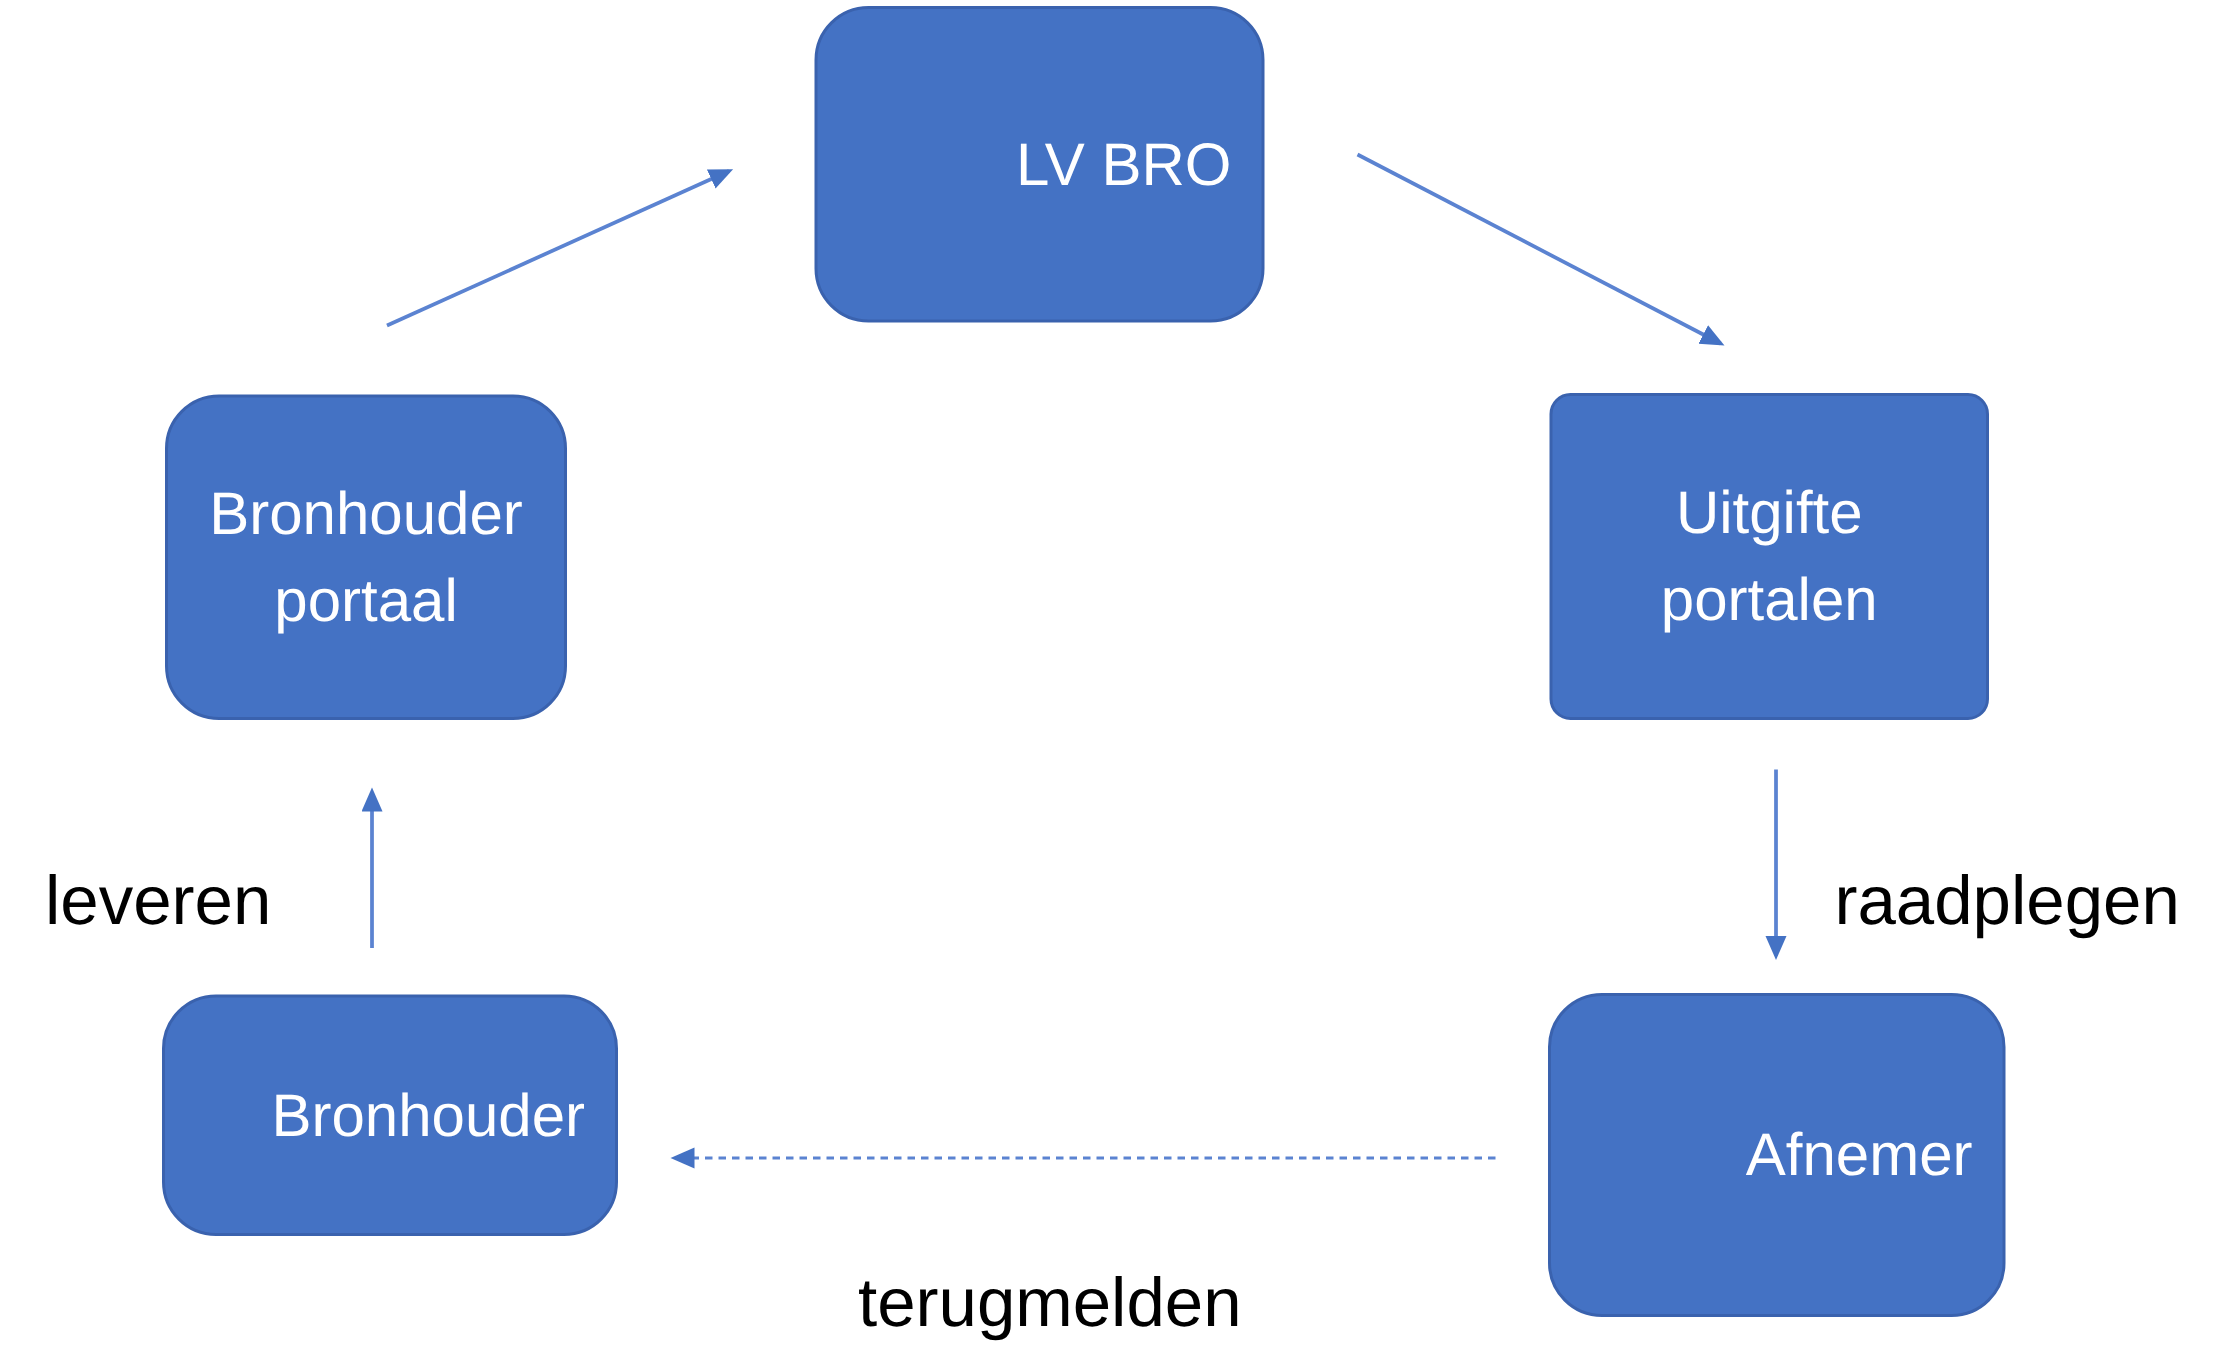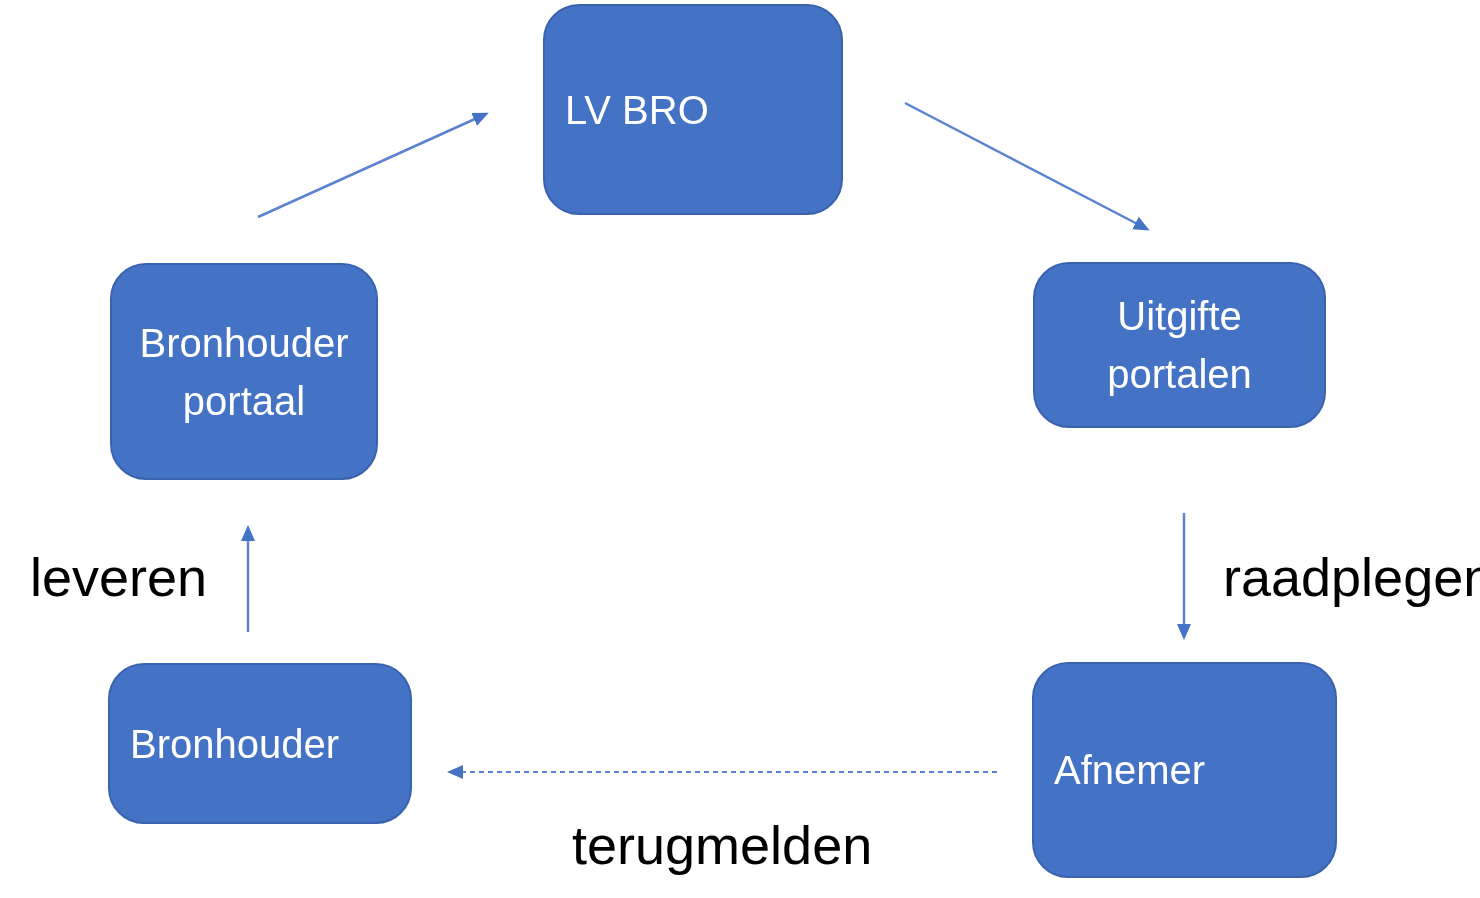--- a/index.html
+++ b/index.html
@@ -26,34 +26,35 @@
   .node {
     position: absolute;
     background: var(--node-fill);
     border: 2px solid var(--node-border);
     border-radius: 36px;
     color: var(--node-text);
     font-size: 40px;
     line-height: 1.45;
     display: flex;
     align-items: center;
-    justify-content: flex-start;
+    justify-content: flex-end;
     text-align: center;
     padding: 0 20px;
   }
   .node-lv-bro            { left: 543px;  top: 4px;   width: 300px; height: 211px; }
   .node-bronhouder-portaal{ left: 110px;  top: 263px; width: 268px; height: 217px; }
-  .node-uitgifte-portalen { left: 1033px; top: 262px; width: 293px; height: 166px; }
+  .node-uitgifte-portalen { left: 1033px; top: 262px; width: 293px; height: 218px; border-radius: 14px; }
   .node-bronhouder        { left: 108px;  top: 663px; width: 304px; height: 161px; }
   .node-afnemer           { left: 1032px; top: 662px; width: 305px; height: 216px; }
   .edge-label {
     position: absolute;
     color: var(--label-text);
-    font-size: 54px;
+    font-size: 46px;
     white-space: nowrap;
+    margin-top: 27px;
   }
   .label-leveren     { left: 30px;   top: 546px; }
   .label-raadplegen  { left: 1223px; top: 546px; }
   .label-terugmelden { left: 572px;  top: 814px; }
   svg.arrows {
     position: absolute;
     left: 0; top: 0;
     width: 1480px; height: 898px;
     pointer-events: none;
   }

